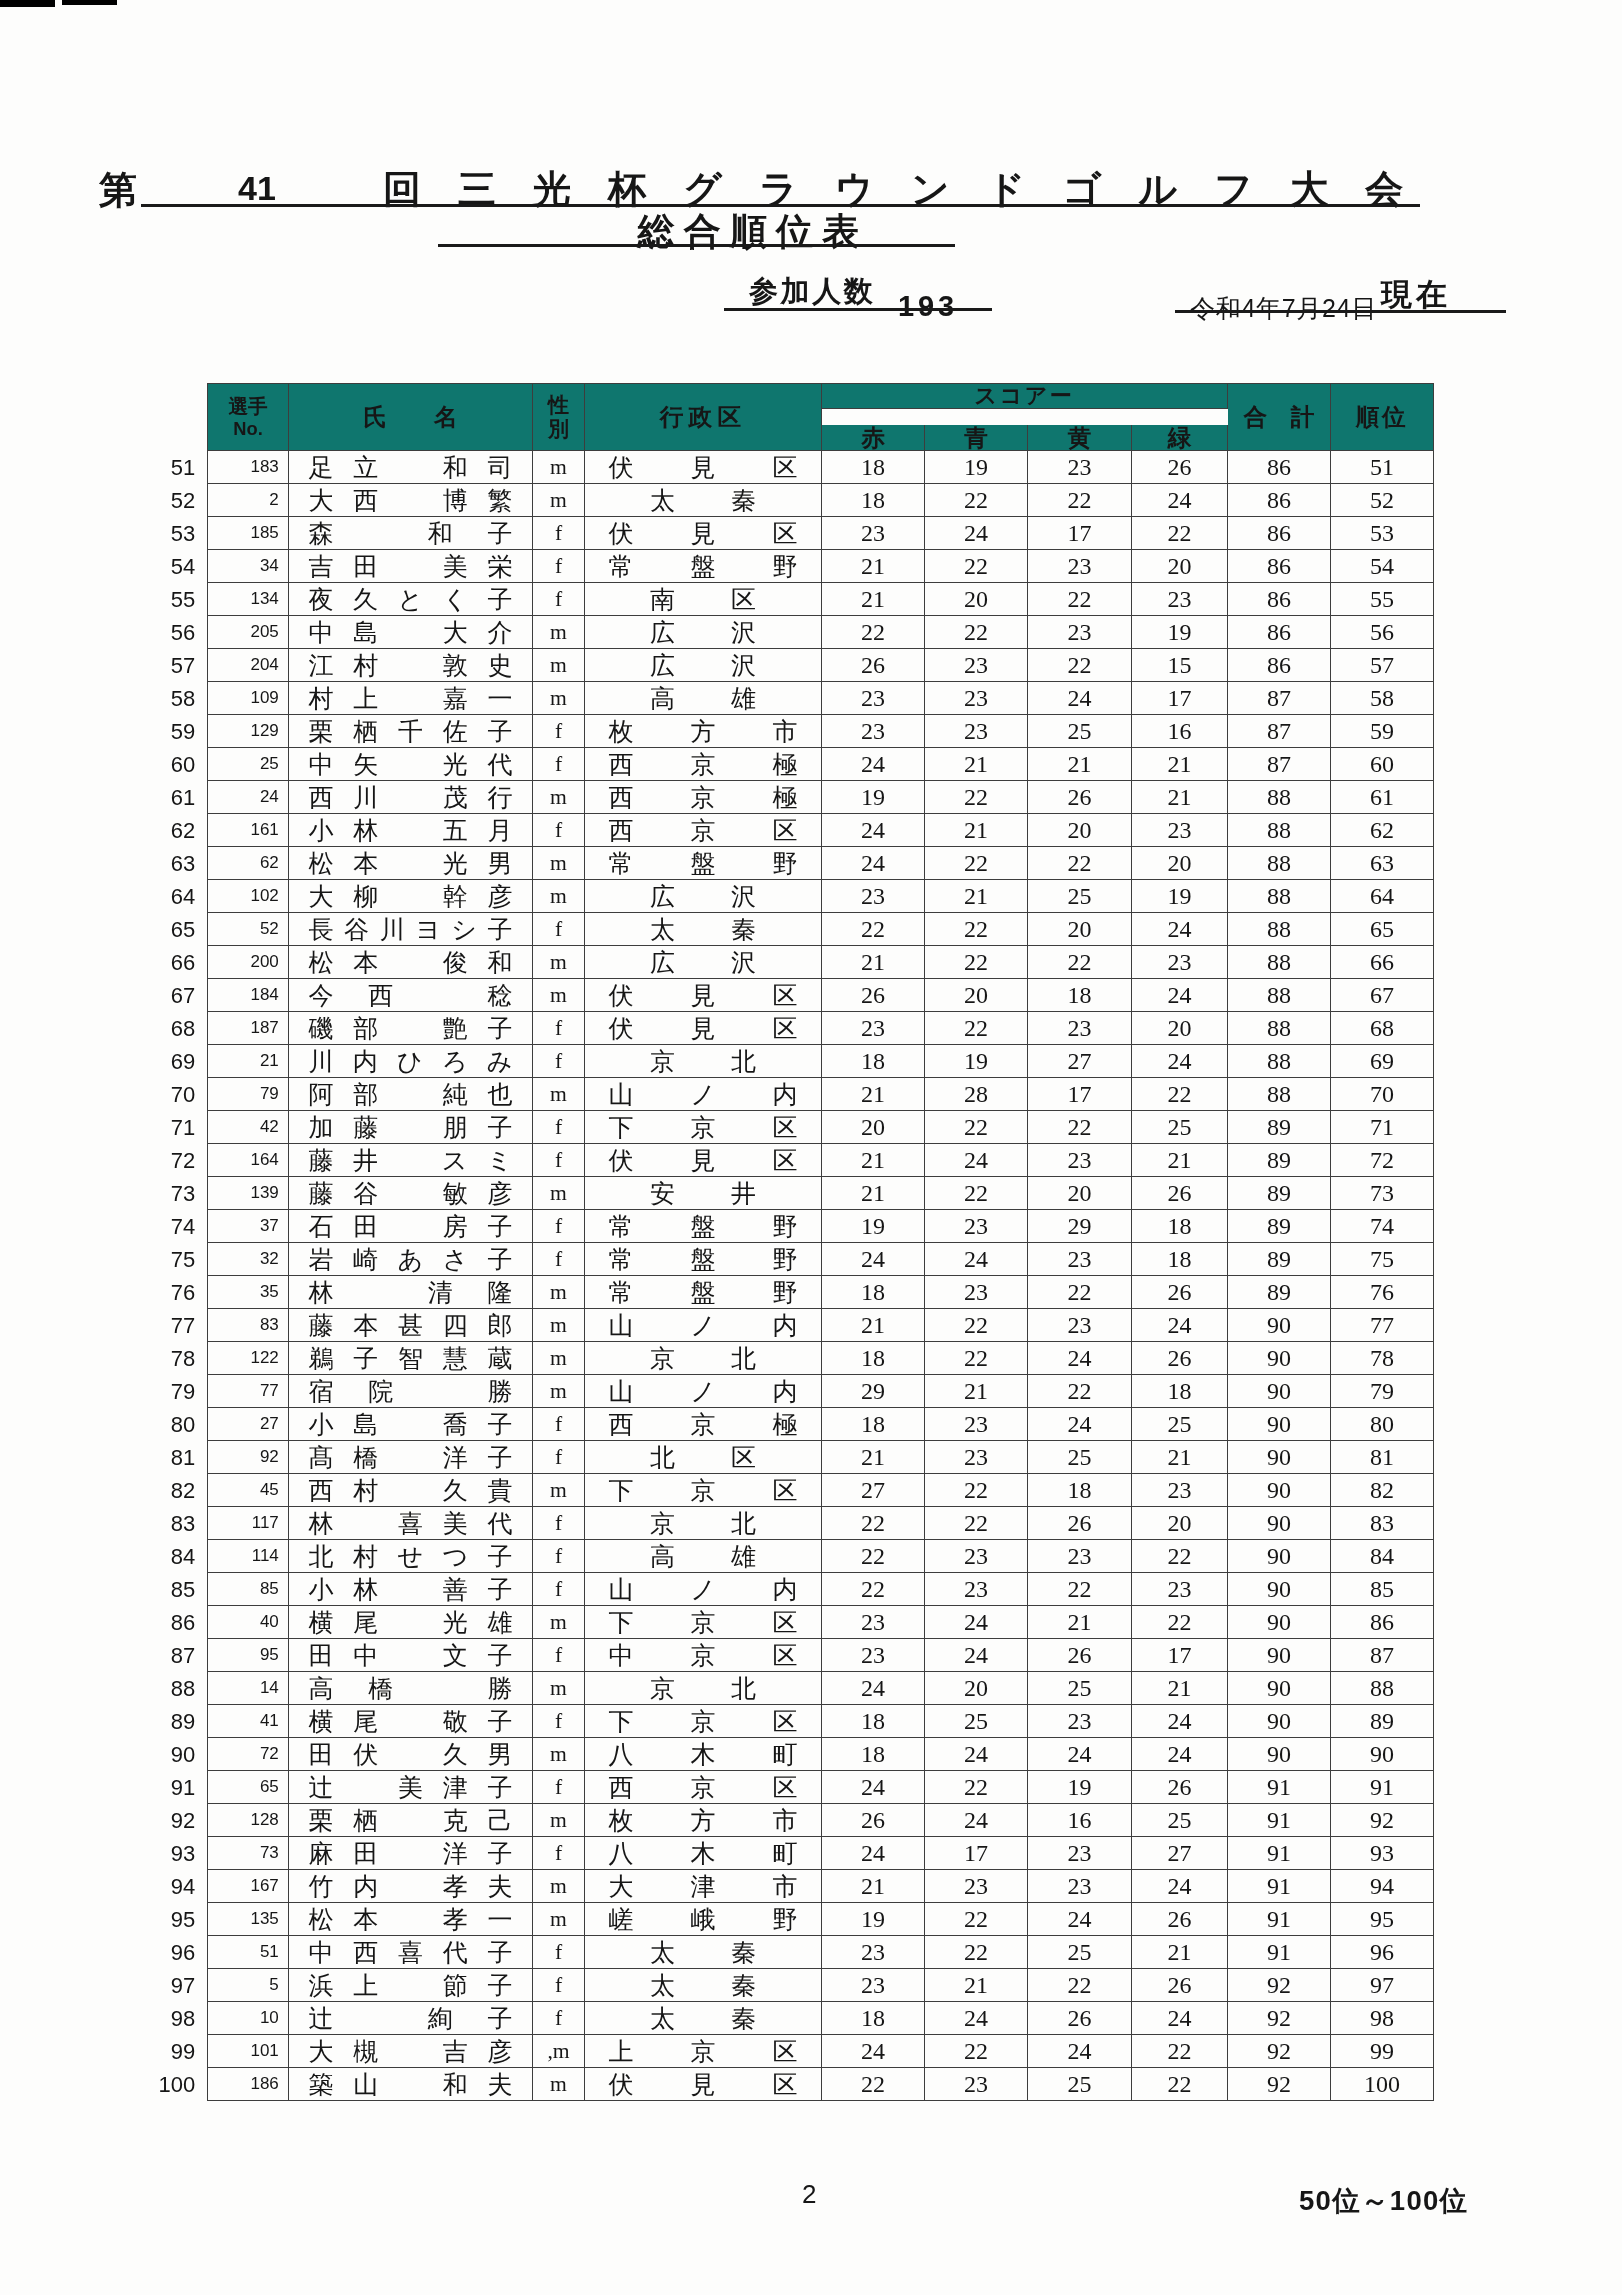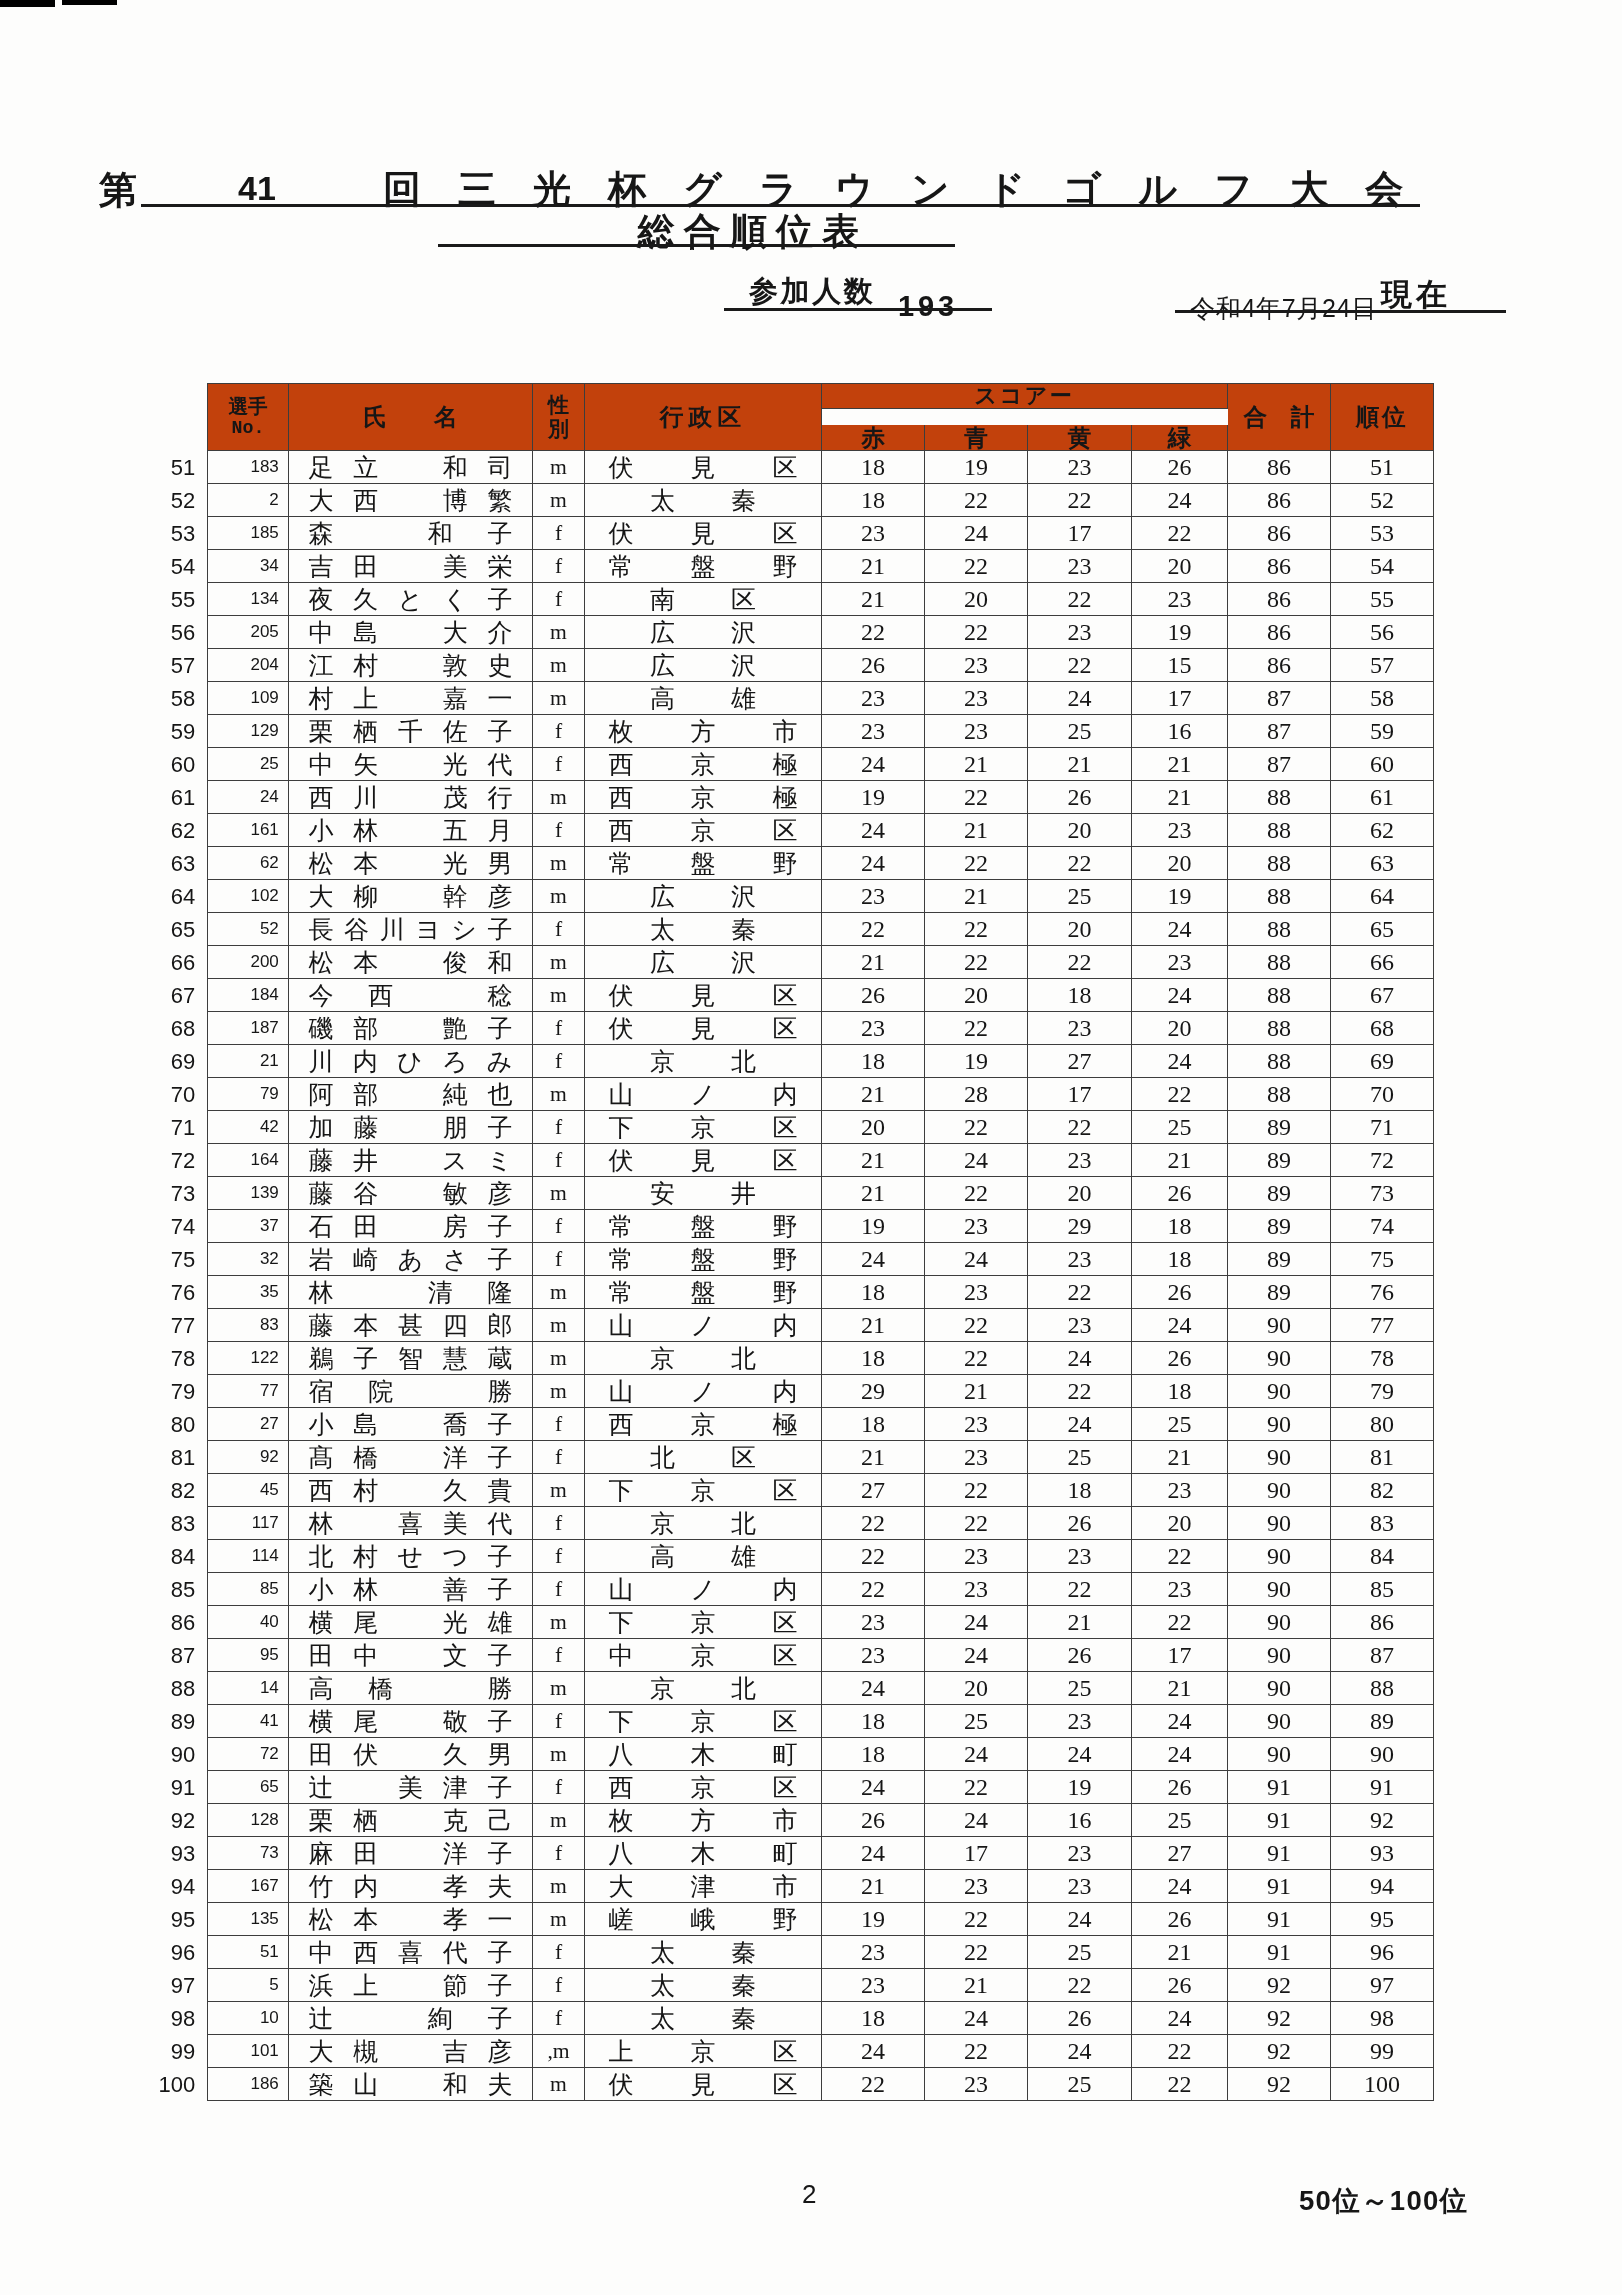--- a/index.html
+++ b/index.html
@@ -29,26 +29,26 @@
     grid-template-rows:42px 42px;
     grid-auto-rows:33px;
   }
   .c{
     box-sizing:border-box;display:flex;align-items:center;justify-content:center;
     border-right:1.3px solid #3d3d3d;border-bottom:1.3px solid #3d3d3d;
     overflow:hidden;
   }
   .bl{border-left:1.3px solid #3d3d3d;}
   .bt{border-top:1.3px solid #3d3d3d;}
-  .hd{background:#c2410c;font-weight:700;margin-top:16px;}
+  .hd{background:#0f766e;font-weight:700;margin-top:16px;}
   .nb{border:none;background:none;}
 
   .h-num{grid-column:1;grid-row:1/3;}
   .h-player{grid-column:2;grid-row:1/3;flex-direction:column;line-height:1.15;font-size:19.6px;}
-  .h-player .sub{font-size:18.3px;font-family:Liberation Mono, monospace;}
+  .h-player .sub{font-size:18.3px;}
   .h-name{grid-column:3;grid-row:1/3;font-size:23.6px;}
   .h-gender{grid-column:4;grid-row:1/3;flex-direction:column;line-height:1.12;font-size:21px;}
   .h-district{grid-column:5;grid-row:1/3;font-size:23.6px;letter-spacing:5.2px;}
   .h-score{grid-column:6/10;grid-row:1;font-size:22px;letter-spacing:2.6px;}
   .h-sub1{grid-column:6;grid-row:2;}
   .h-sub2{grid-column:7;grid-row:2;}
   .h-sub3{grid-column:8;grid-row:2;}
   .h-sub4{grid-column:9;grid-row:2;}
   .h-subcell{font-size:23.6px;}
   .h-total{grid-column:10;grid-row:1/3;font-size:23.6px;}

